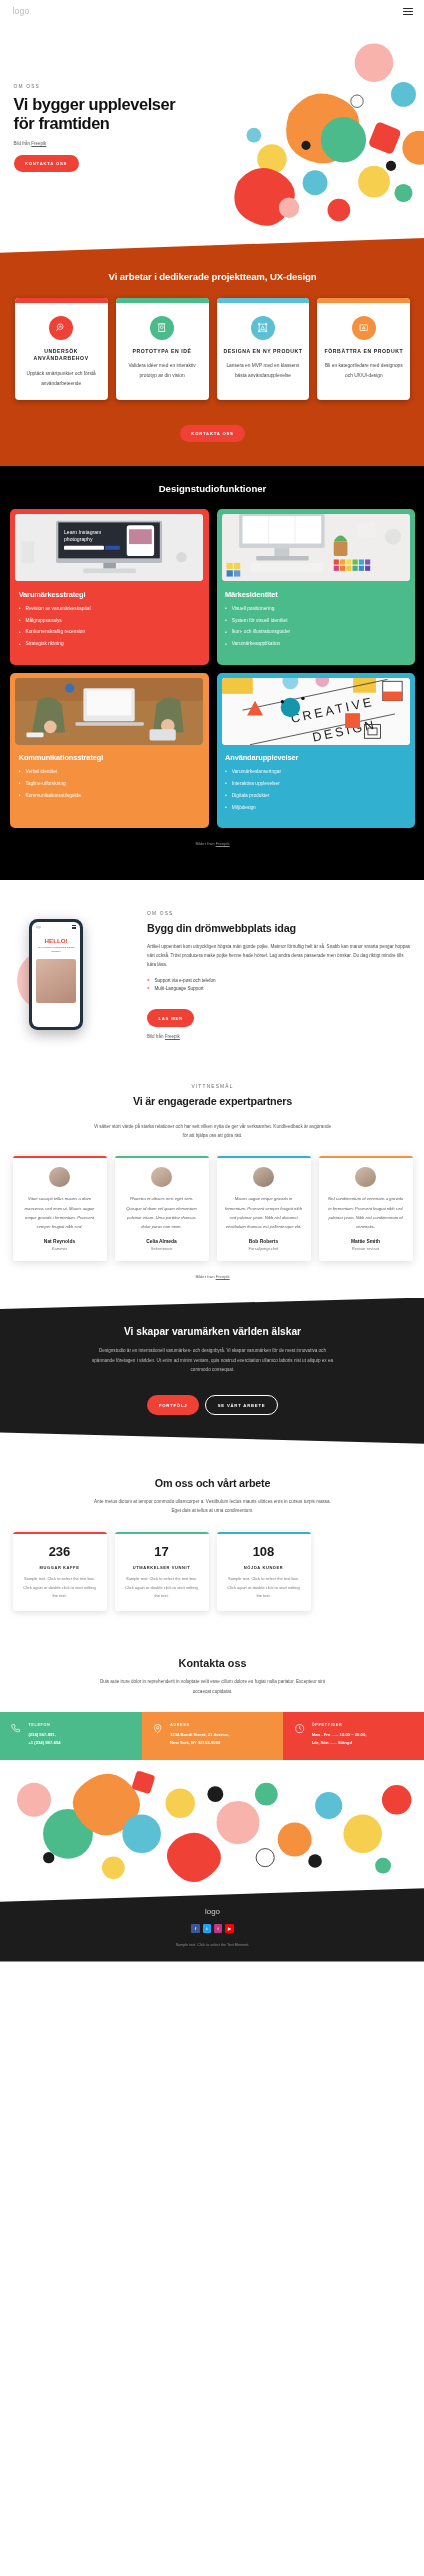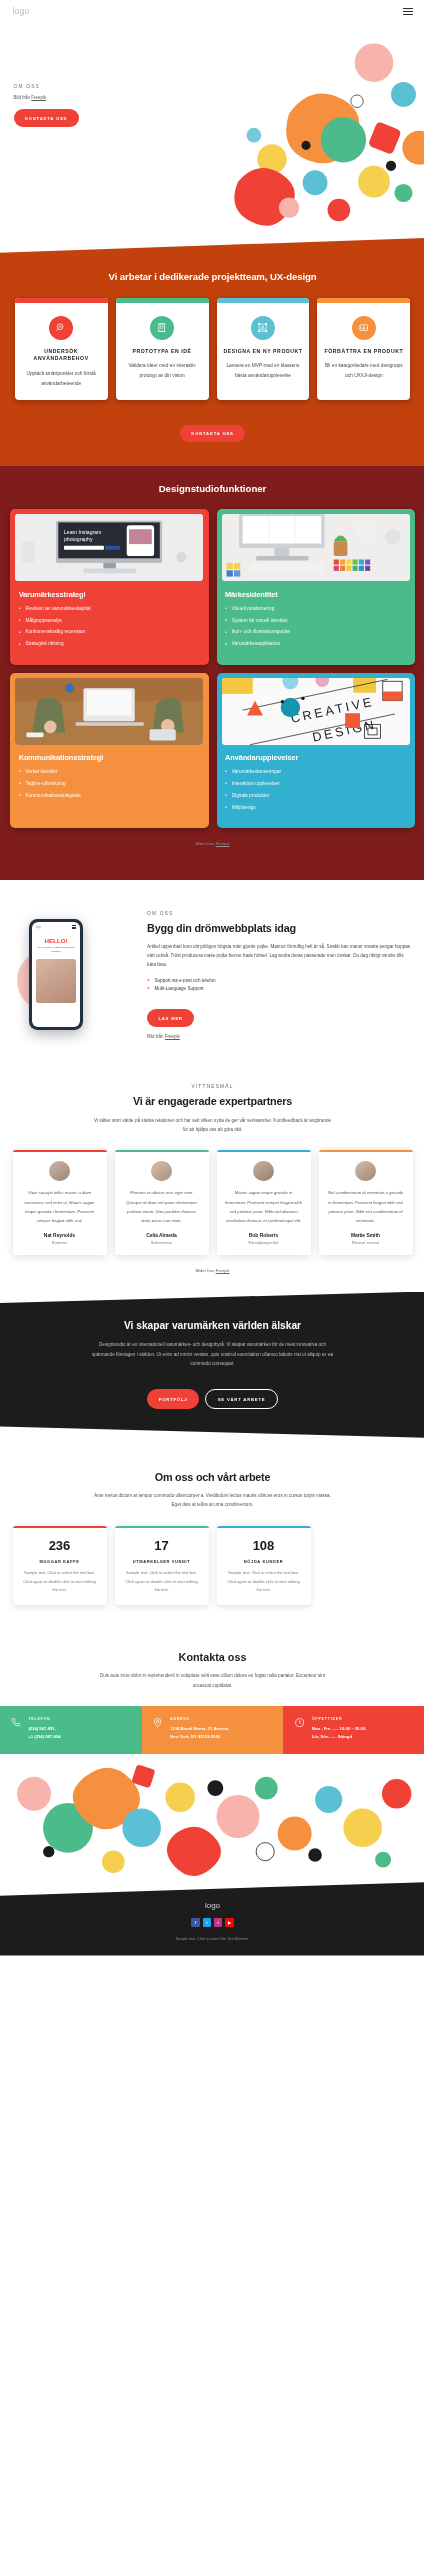--- a/index.html
+++ b/index.html
@@ -74,21 +74,21 @@
   .icon-circle svg { width: 11.3px; height: 11.3px; }
   .process-card h3 {
     font-size: 5.1px; font-weight: 700; letter-spacing: 0.6px;
     text-transform: uppercase; line-height: 1.45; padding: 0 5.7px;
     margin-bottom: 6.2px;
   }
   .process-card p { font-size: 4.8px; color: #4a4a4a; line-height: 2.1; padding: 0 6.8px; }
   .dark-cta { text-align: center; margin-top: 16px; }
 
   
-  .features { background: #7f1d1d; padding: 17px 0 34px; position: relative; }
+  .features { background: #000000; padding: 17px 0 34px; position: relative; }
   .features h2 { font-size: 9.6px; font-weight: 700; text-align: center; color: #fff; margin-bottom: 14.7px; }
   .feature-grid {
     display: grid; grid-template-columns: 1fr 1fr; gap: 8px; padding: 0 10.2px;
   }
   .feature-card { border-radius: 5.1px; padding: 5.1px 5.1px 11.3px; box-shadow: 0 1.7px 6.8px rgba(0,0,0,.3); }
   .feature-photo {
     height: 67px; border-radius: 3.4px; overflow: hidden;
     position: relative; background: #dcdcdc;
   }
   .feature-card h3 {
@@ -135,21 +135,21 @@
     padding-left: 7.4px; position: relative;
   }
   .promo-list li:before {
     content: "►"; position: absolute; left: 0; top: 0;
     color: #ef4136; font-size: 3.4px;
   }
 
   
   .testi { padding: 28px 0 19px; text-align: center; }
   .testi .eyebrow { text-align: center; }
-  .testi h2 { font-size: 10.8px; font-weight: 700; margin-bottom: 9px; letter-spacing: -0.2px; text-align: center; }
+  .testi h2 { font-size: 10.8px; font-weight: 700; margin-bottom: 15px; letter-spacing: -0.2px; text-align: center; }
   .testi-intro { font-size: 4.6px; color: #555; line-height: 2.1; max-width: 243px; margin: 0 auto 14.7px; }
   .testi-grid { display: grid; grid-template-columns: repeat(4, 1fr); gap: 8px; padding: 0 12.5px; }
   .testi-card {
     background: #fff; border-radius: 2.3px; padding: 0 0 10.2px;
     box-shadow: 0 1.1px 8px rgba(0,0,0,.13); overflow: hidden;
   }
   .testi-accent { height: 2.3px; }
   .testi-avatar {
     width: 20.4px; height: 20.4px; border-radius: 50%; margin: 9px auto 6.8px;
     background: #cfcfcf;
@@ -249,20 +249,21 @@
         <circle cx="150" cy="296" r="18" fill="#f7b3ac"></circle>
         <circle cx="238" cy="300" r="20" fill="#ef4136"></circle>
         <circle cx="88" cy="168" r="13" fill="#5bc0d4" opacity=".85"></circle>
         <circle cx="404" cy="120" r="12" fill="#f7cf4e"></circle>
         <circle cx="270" cy="108" r="11" fill="#fff" stroke="#1c1c1c" stroke-width="1.2"></circle>
         <circle cx="330" cy="222" r="9" fill="#1c1c1c"></circle>
         <circle cx="180" cy="186" r="8" fill="#1c1c1c"></circle>
       </svg>
     </div>
     <div class="eyebrow">OM OSS</div>
+    <h1>Vi bygger upplevelser för framtiden</h1>
     <div class="credit">
       <span>Bild från </span><a href="#">Freepik</a>
     </div>
     <button class="btn-pill">KONTAKTA OSS</button>
   </section>
 
   <section class="dark">
     <h2>Vi arbetar i dedikerade projektteam, UX-design</h2>
     <div class="process-grid">
 

